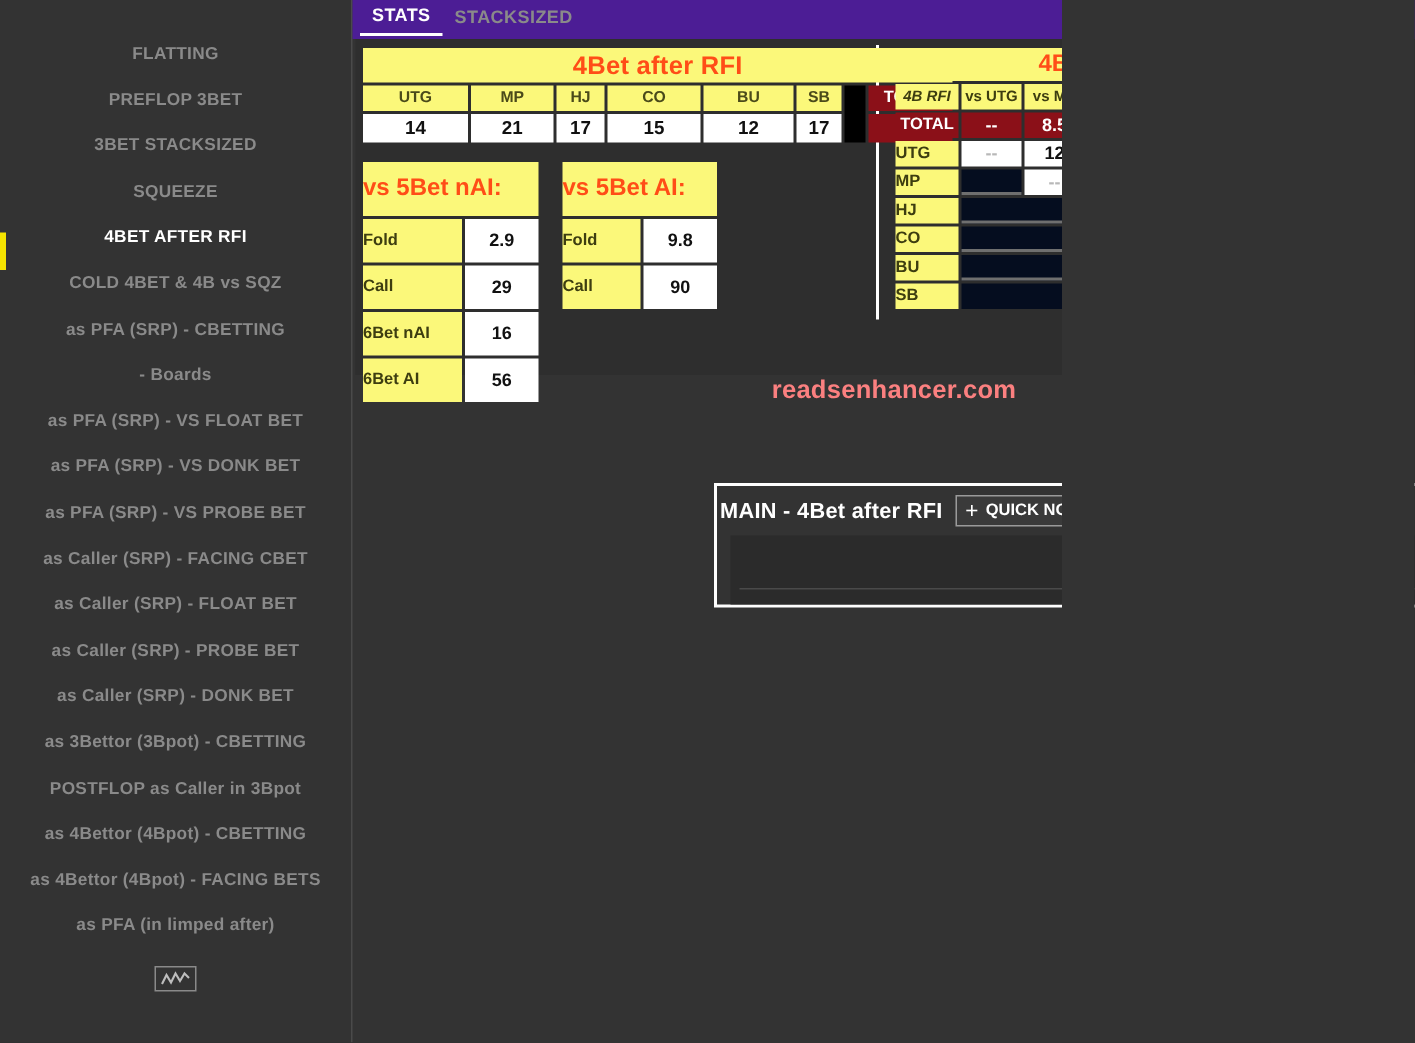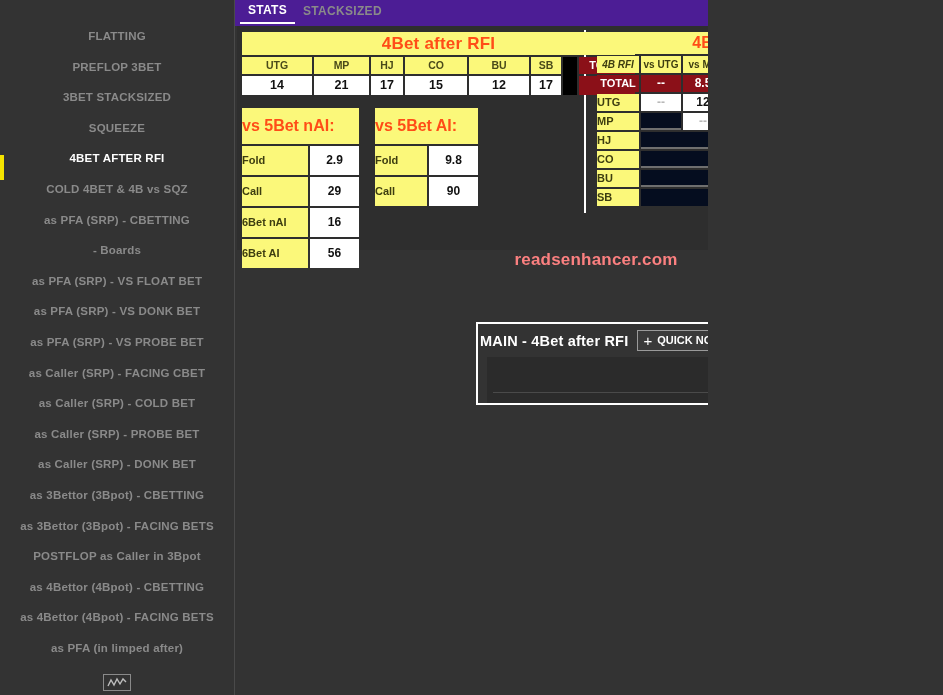--- a/index.html
+++ b/index.html
@@ -265,33 +265,30 @@
         <div class="nav-item">
           <span>as PFA (SRP) - VS DONK BET</span>
         </div>
         <div class="nav-item">
           <span>as PFA (SRP) - VS PROBE BET</span>
         </div>
         <div class="nav-item">
           <span>as Caller (SRP) - FACING CBET</span>
         </div>
         <div class="nav-item">
-          <span>as Caller (SRP) - COLD BET</span>
+          <span>as Caller (SRP) - FLOAT BET</span>
         </div>
         <div class="nav-item">
           <span>as Caller (SRP) - PROBE BET</span>
         </div>
         <div class="nav-item">
           <span>as Caller (SRP) - DONK BET</span>
         </div>
         <div class="nav-item">
           <span>as 3Bettor (3Bpot) - CBETTING</span>
-        </div>
-        <div class="nav-item">
-          <span>as 3Bettor (3Bpot) - FACING BETS</span>
         </div>
         <div class="nav-item">
           <span>POSTFLOP as Caller in 3Bpot</span>
         </div>
         <div class="nav-item">
           <span>as 4Bettor (4Bpot) - CBETTING</span>
         </div>
         <div class="nav-item">
           <span>as 4Bettor (4Bpot) - FACING BETS</span>
         </div>

